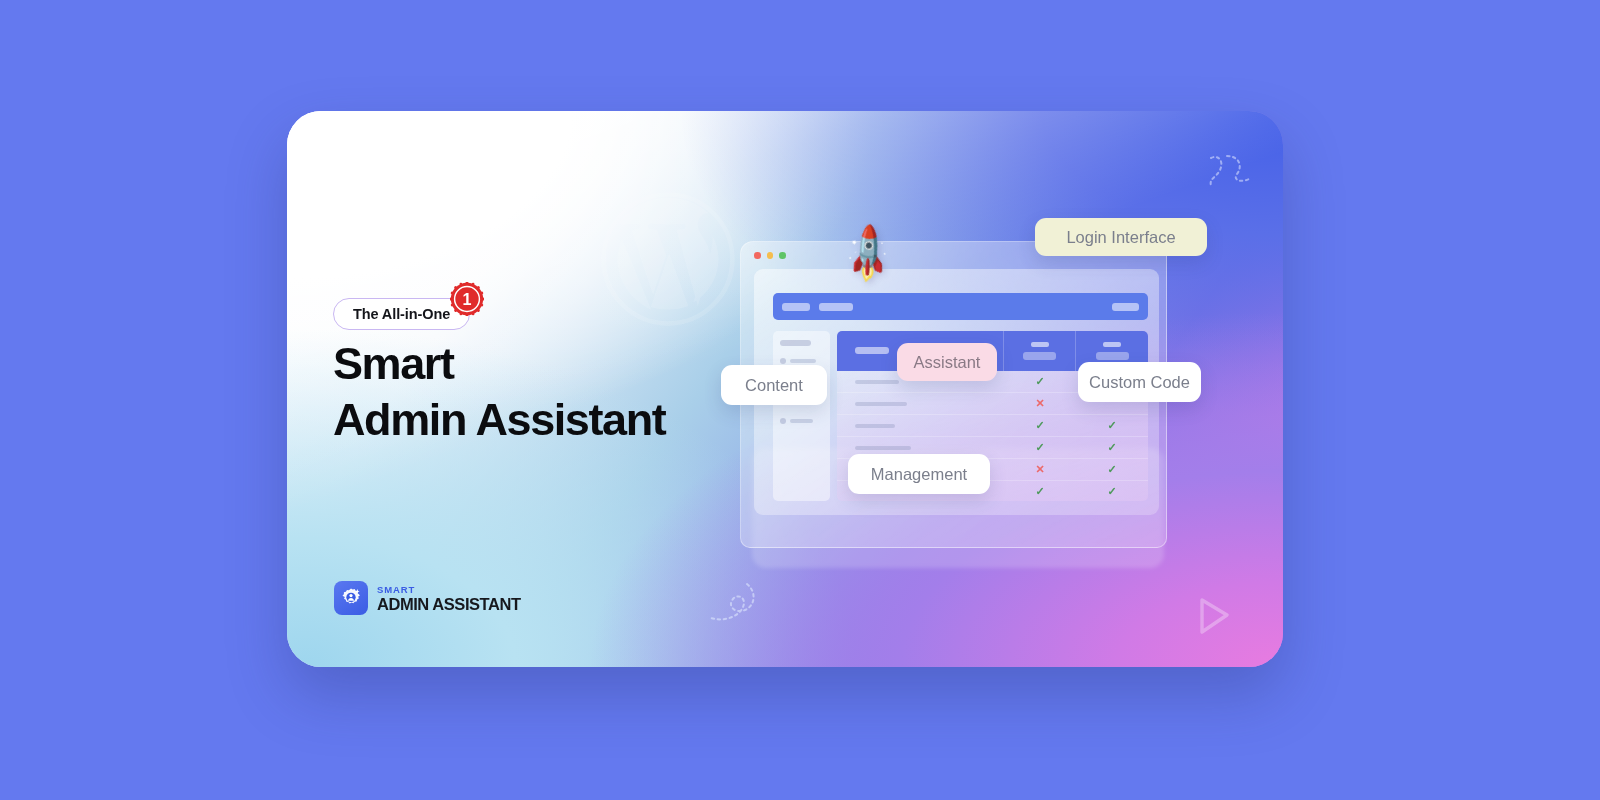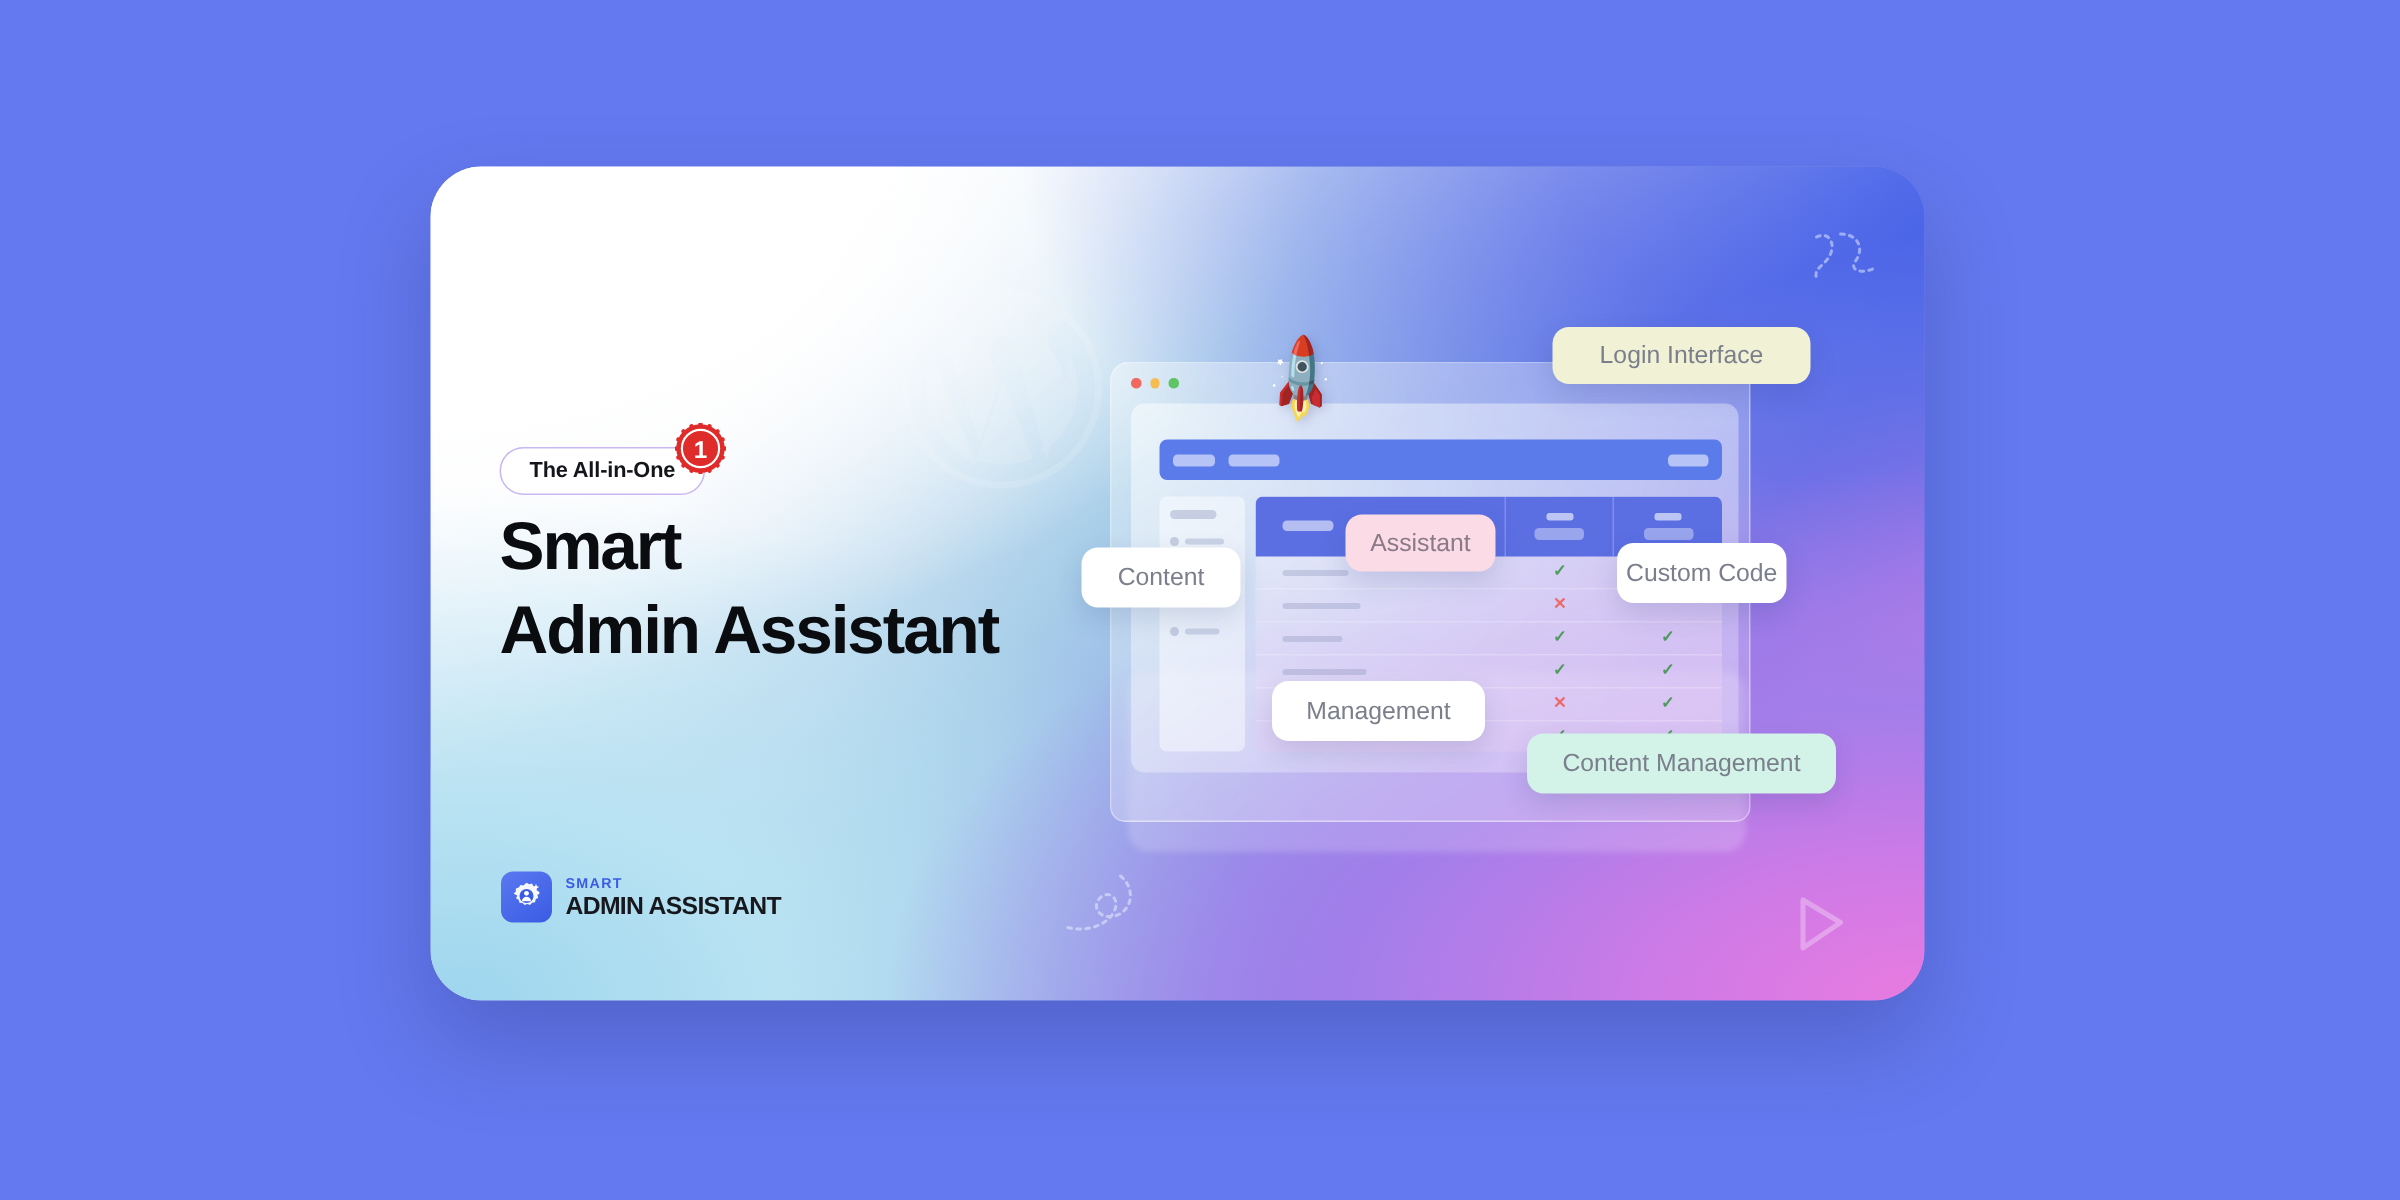--- a/index.html
+++ b/index.html
@@ -186,21 +186,21 @@
     position:absolute;
     display:flex; align-items:center; justify-content:center;
     border-radius:11px;
     font-size:16.5px; color:#7b7f8c;
     box-shadow:0 7px 18px rgba(50,60,120,.16);
     white-space:nowrap;
   }
   #pill-admin-interface { left:748px; top:107px; width:172px; height:38px; background:#f1f1d6; }
   #pill-utilities       { left:610px; top:232px; width:100px; height:38px; background:#fadbe6; color:#8a7a86; }
   #pill-security        { left:434px; top:254px; width:106px; height:40px; background:#fff; }
-  #pill-custom-code     { left:791px; top:251px; width:113px; height:40px; background:#fff; }
+  #pill-custom-code     { left:791px; top:251px; width:123px; height:40px; background:#fff; }
   #pill-performance     { left:561px; top:343px; width:142px; height:40px; background:#fff; }
   #pill-login-user      { left:348px; top:378px; width:140px; height:40px; background:#d8f0dc; }
   #pill-content-mgmt    { left:731px; top:378px; width:206px; height:40px; background:#d3f2e8; }
 </style>
 </head>
 <body>
 
 <div id="hero-card">
   <div class="bg-base"></div>
   <div class="bg-wash"></div>
@@ -384,16 +384,13 @@
   </div>
   <div class="pill" id="pill-security">
     <span>Content</span>
   </div>
   <div class="pill" id="pill-custom-code">
     <span>Custom Code</span>
   </div>
   <div class="pill" id="pill-performance">
     <span>Management</span>
   </div>
-  <div class="pill" id="pill-content-mgmt">
-    <span>Content Management</span>
-  </div>
 </div>
 
 </body></html>

